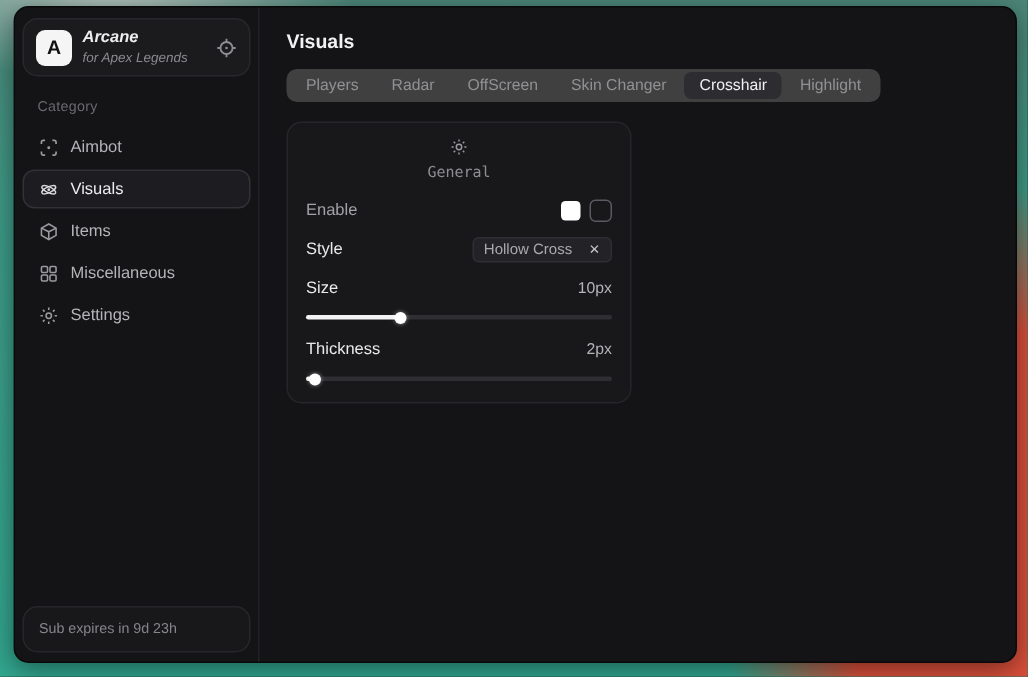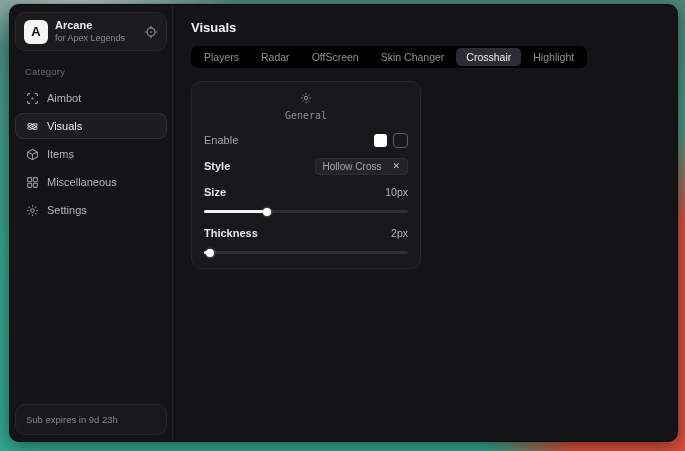--- a/index.html
+++ b/index.html
@@ -24,21 +24,21 @@
   }
   .brand-card{
     background:#1b1b1e; border:1px solid #28282c; border-radius:10px;
     padding:6px 8px; display:flex; align-items:center; gap:7px;
   }
   .logo{
     width:24px; height:24px; border-radius:6px; background:#f5f5f5; color:#111;
     font-weight:bold; font-size:13px; display:flex; align-items:center; justify-content:center;
     flex:0 0 24px;
   }
-  .brand-text{ flex:1; line-height:1.25; }
+  .brand-text{ flex:1; line-height:1.25;font-style:italic; }
   .brand-title{ color:#ededef; font-size:11px; font-weight:bold; }
   .brand-sub{ color:#8a8a8e; font-size:9px; }
   .icon{ display:inline-flex; align-items:center; justify-content:center; color:#9a9a9e; }
   .brand-card .icon{ color:#8d8d92; }
   .category{ color:#69696e; font-size:9.5px; margin:15px 0 8px 10px; letter-spacing:.2px; }
   .nav{ display:flex; flex-direction:column; gap:2px; }
   .nav-item{
     display:flex; align-items:center; gap:8px; height:26px; padding:0 9px;
     border-radius:8px; border:1px solid transparent; color:#b4b4b8; font-size:11px; cursor:default;
   }
@@ -49,36 +49,36 @@
     margin-top:auto; background:#18181b; border:1px solid #27272b; border-radius:10px;
     padding:7px 10px; font-family:Liberation Sans, sans-serif; font-size:9.5px; line-height:15px;
   }
   .foot-line1{ color:#85858a; }
   .foot-line2{ color:#cfcfd2; }
   
   .main{ flex:1; padding:15px 18px; }
   .page-title{ color:#f2f2f4; font-size:13px; font-weight:bold; }
   .tabbar{
     margin-top:11px; display:inline-flex; align-items:center; gap:2px;
-    background:#000000; border-radius:7px; padding:2px 3px;
+    background:#404040; border-radius:7px; padding:2px 3px;
   }
   .tab{ color:#919195; font-size:10.5px; padding:3px 10px; border-radius:5px; cursor:default; white-space:nowrap; }
   .tab.active{ background:#2c2c31; color:#f0f0f2; }
   
   .panel{
     margin-top:13px; width:230px; background:#18181b; border:1px solid #26262a;
     border-radius:10px; padding:10px 12px 12px 12px;
   }
   .panel-header{
     display:flex; align-items:center; gap:6px; color:#8e8e92;
     font-family:"DejaVu Sans Mono", monospace; font-size:10px; margin-bottom:9px;flex-direction:column;
   }
   .row{ display:flex; align-items:center; justify-content:space-between; height:20px; margin-bottom:6px; }
   .row-label-muted{ color:#a2a2a6; font-size:11px; }
-  .row-label{ color:#e9e9eb; font-size:11px; font-weight:bold; }
+  .row-label{ color:#e9e9eb; font-size:11px; font-weight:normal; }
   .row-value{ color:#b5b5b9; font-size:10.5px; }
   .enable-controls{ display:flex; align-items:center; gap:6px; }
   .swatch{ width:13px; height:13px; border-radius:3px; background:#ffffff; }
   .checkbox{ width:15px; height:15px; border-radius:4px; border:1.5px solid #5a5a60; background:transparent; }
   .tag{
     display:flex; align-items:center; gap:11px; background:#232327; border:1px solid #2e2e33;
     border-radius:4px; padding:2px 7px; font-size:10px; color:#a9a9ad;
   }
   .tag-x{ color:#c6c6ca; font-size:9px; line-height:1; }
   .slider{ position:relative; height:3px; background:#2e2e33; border-radius:2px; margin:8px 0 10px 0; }

